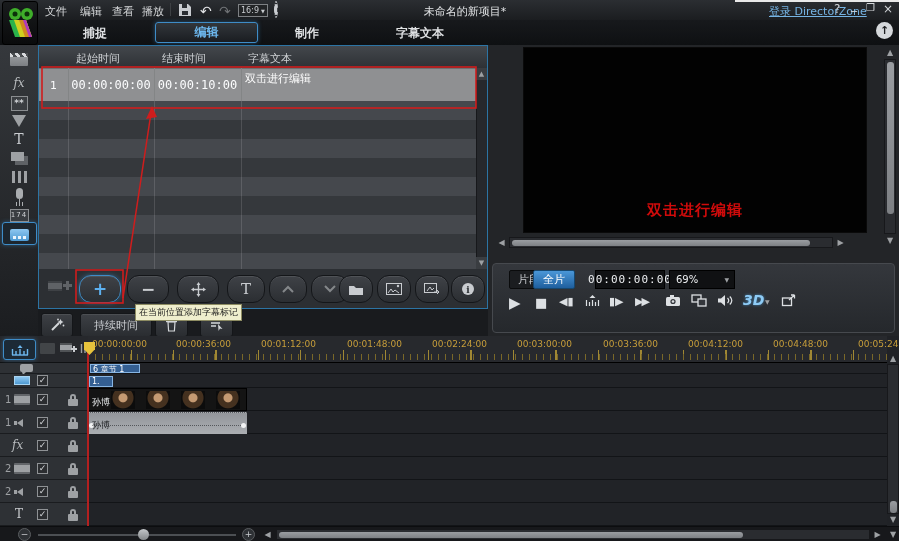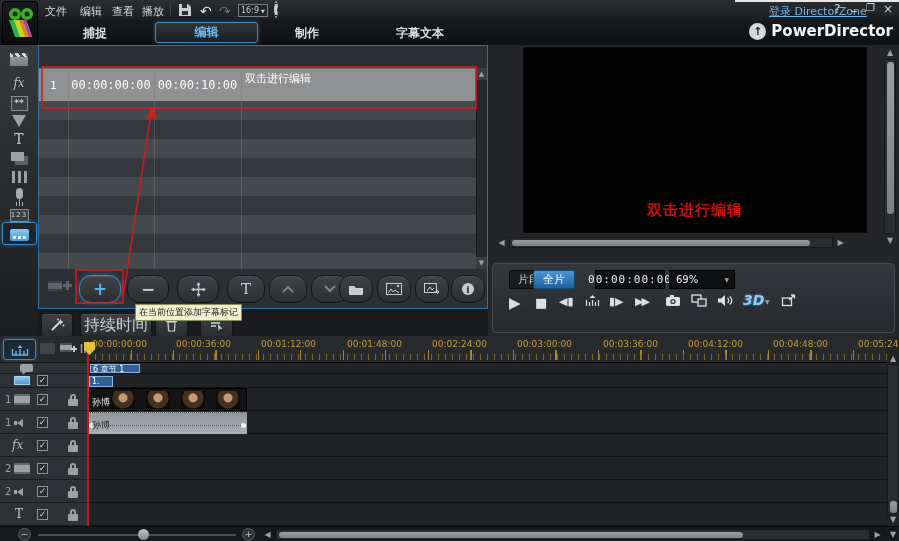--- a/index.html
+++ b/index.html
@@ -150,20 +150,21 @@
           <rect x="4" y="1" width="5" height="4" fill="#2a2d31"></rect>
         </svg>
     </span>
     <span class="mbtn" style="left:200px;font-size:14px;color:#e2e4e6">↶</span>
     <span class="mbtn" style="left:219px;font-size:14px;color:#6f7275">↷</span>
     <span class="ratiobox" style="left:238px">
       <span>16:9</span>
       <span style="font-size:5px">▼</span>
     </span>
     <span class="mbtn" style="left:274px"><span class="gear"></span></span>
+    <span class="abs" style="left:395px;top:4px;width:140px;text-align:center;color:#e2e4e6">未命名的新项目*</span>
     <a class="signin" style="left:769px">登录 DirectorZone</a>
     <span class="winbtn" style="left:834px">?</span>
     <span class="winbtn" style="left:851px;top:-2px">_</span>
     <span class="winbtn" style="left:866px;font-size:10px">❐</span>
     <span class="winbtn" style="left:883px">×</span>
   </div>
 
   <div class="applogo">
     <svg width="28" height="34" viewBox="0 0 28 34">
       <circle cx="9" cy="8" r="6" fill="#3fae2a"></circle>
@@ -177,21 +178,20 @@
     </svg>
   </div>
 
   <div class="tabrow">
     <span class="tab" style="left:55px;width:80px">捕捉</span>
     <span class="tab active" style="left:155px;width:101px">编辑</span>
     <span class="tab" style="left:267px;width:80px">制作</span>
     <span class="tab" style="left:368px;width:104px">字幕文本</span>
     <span class="brandwrap">
       <span class="brandcircle">↑</span>
-      <span class="brandname">PowerDirector</span>
     </span>
   </div>
 
   <div class="content">
 
     <div class="sidebar">
       <div class="roomsel" style="top:177px"></div>
       <span class="sideicon" style="top:5px">
           <span class="clapper"></span>
         </span>
@@ -210,28 +210,33 @@
       <span class="sideicon" style="top:104px">
           <span class="transic"></span>
         </span>
       <span class="sideicon" style="top:123px">
           <span class="mixer"></span>
         </span>
       <span class="sideicon" style="top:141px">
           <span class="mic"></span>
         </span>
       <span class="sideicon" style="top:161px">
-          <span class="chapic">123</span>
+          <span class="chapic">174</span>
         </span>
       <span class="sideicon" style="top:181px">
           <span class="subic"></span>
         </span>
     </div>
 
     <div class="spanel">
+      <div class="thead">
+        <span class="thlabel" style="left:37px">起始时间</span>
+        <span class="thlabel" style="left:123px">结束时间</span>
+        <span class="thlabel" style="left:209px">字幕文本</span>
+      </div>
 
       <div class="selrow">
         <span class="cellsep" style="left:29px"></span>
         <span class="cellsep" style="left:115px"></span>
         <span class="cellsep" style="left:202px"></span>
         <span class="abs" style="left:0;top:10px;width:29px;text-align:center;color:#fbfcfd">1</span>
         <span class="timetxt" style="left:29px;width:86px">00:00:00:00</span>
         <span class="timetxt" style="left:115px;width:87px">00:00:10:00</span>
         <span class="abs" style="left:206px;top:2px;color:#fdfdfd;font-size:11px">双击进行编辑</span>
       </div>
@@ -302,21 +307,21 @@
     </div>
 
     <div class="sq" style="left:41px;top:268px;width:30px">
       <svg width="15" height="14" viewBox="0 0 15 14">
           <path d="M2 12 L9 5" stroke="#d4d7da" stroke-width="2"></path>
           <path d="M10.5 1 l1 2 2 1 -2 1 -1 2 -1-2 -2-1 2-1 z" fill="#d4d7da"></path>
           <circle cx="13.5" cy="7.5" r="0.9" fill="#d4d7da"></circle>
           <circle cx="8" cy="1.5" r="0.9" fill="#d4d7da"></circle>
         </svg>
     </div>
-    <div class="sq" style="left:80px;top:268px;width:70px;font-size:16px">持续时间</div>
+    <div class="sq" style="left:80px;top:268px;width:70px;font-size:11px">持续时间</div>
     <div class="sq" style="left:155px;top:268px;width:31px">
       <svg width="13" height="14" viewBox="0 0 13 14">
           <path d="M3 4 h7 l-0.6 9 h-5.8 z" fill="none" stroke="#d4d7da" stroke-width="1.2"></path>
           <path d="M1 3.5 h11" stroke="#d4d7da" stroke-width="1.4"></path>
           <path d="M4.5 3 q2-2.5 4 0" fill="none" stroke="#d4d7da"></path>
         </svg>
     </div>
     <div class="sq" style="left:200px;top:268px;width:31px">
       <svg width="14" height="14" viewBox="0 0 14 14">
           <path d="M1 2 h9 M1 5 h9 M1 8 h5" stroke="#d4d7da" stroke-width="1.3"></path>

